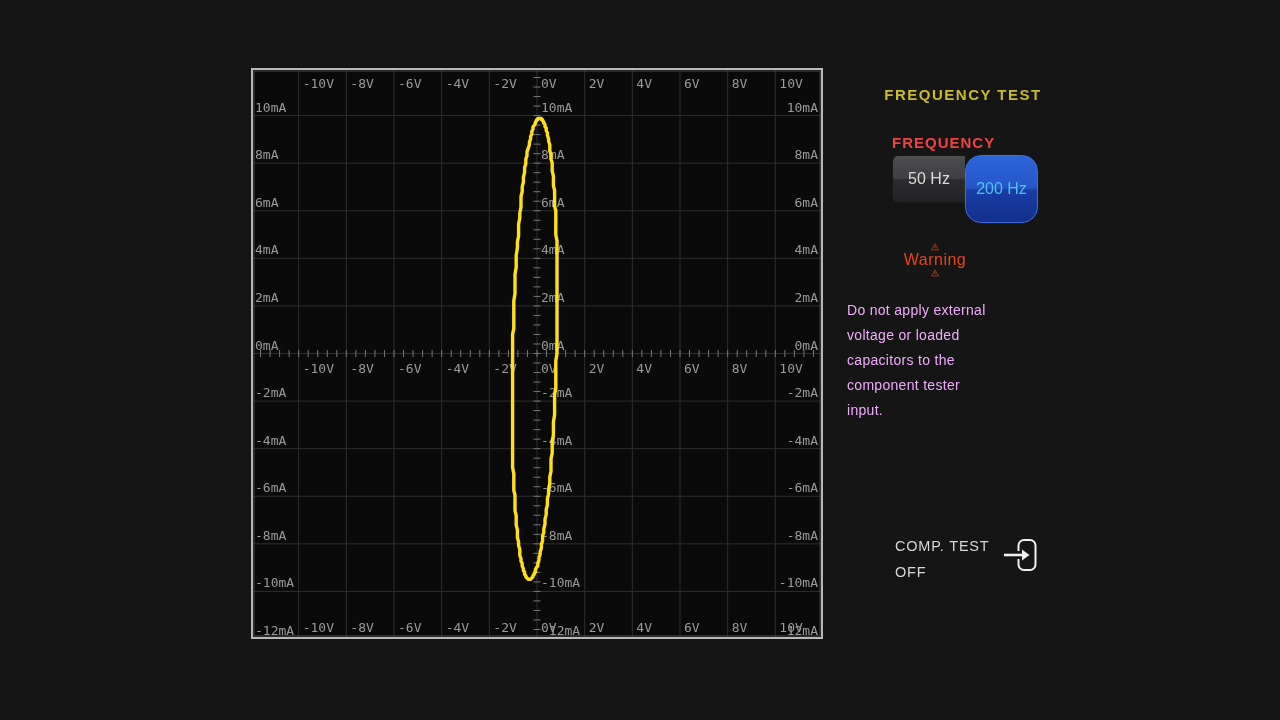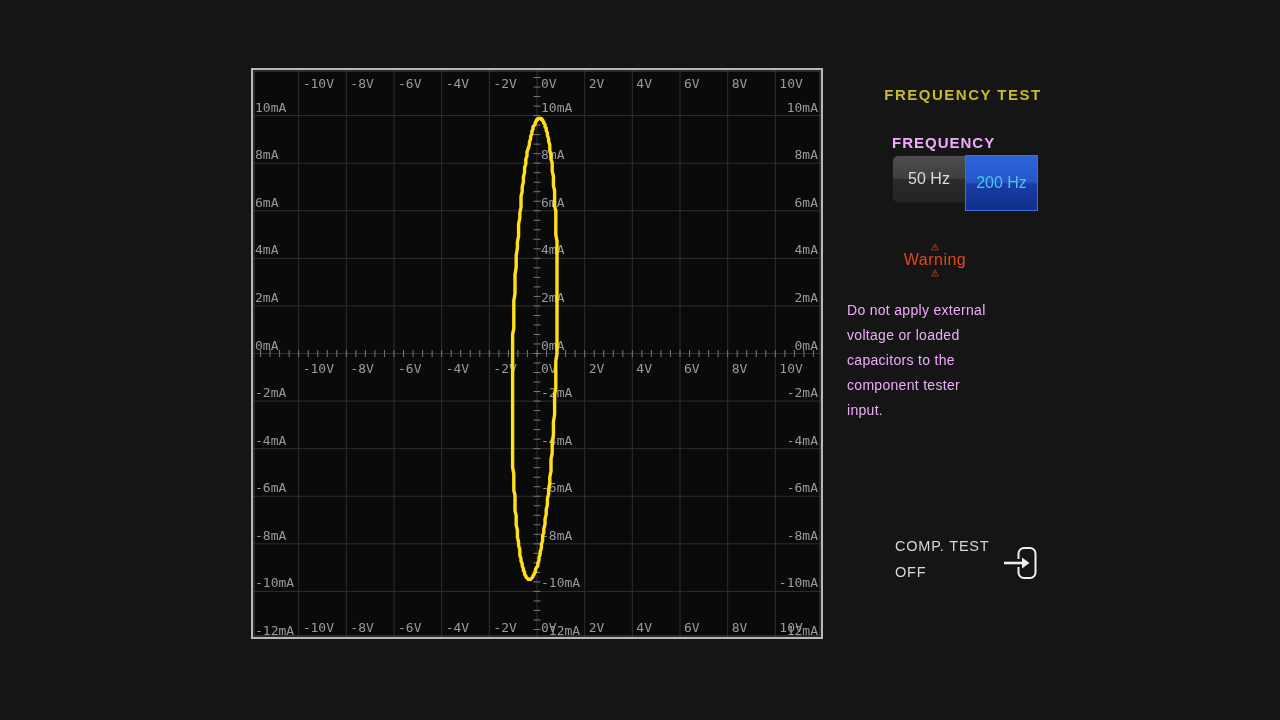--- a/index.html
+++ b/index.html
@@ -10,51 +10,51 @@
   
   #scope{position:absolute;left:251px;top:68px;width:572px;height:635px;}
   #scope svg{display:block;width:572px;height:571px;}
   
   .panel-title{
     position:absolute;left:843px;top:86px;width:240px;text-align:center;
     color:#c9ba2e;font-size:15px;letter-spacing:1.5px;font-weight:bold;
   }
   .freq-label{
     position:absolute;left:892px;top:134px;
-    color:#f0abfc;font-size:15px;letter-spacing:1px;font-weight:bold;
+    color:#ef4444;font-size:15px;letter-spacing:1px;font-weight:bold;
   }
   .freq-buttons{
     position:absolute;left:892px;top:155px;width:146px;height:52px;
     display:flex;align-items:flex-start;
   }
   .freq-btn{
     width:73px;height:48px;display:flex;align-items:center;justify-content:center;
     font-family:"Liberation Sans",sans-serif;font-size:16px;border:none;cursor:pointer;
   }
   .freq-btn.unselected{
     background:linear-gradient(180deg,#4d4d50 0%,#3f3f42 48%,#2b2b2e 52%,#232326 100%);
     color:#dcdcdc;border-radius:6px 0 0 6px;border:1px solid #1a1a1c;border-right:none;
   }
   .freq-btn.selected{
-    height:56px;border-radius:0;
+    height:68px;border-radius:16px;
     background:linear-gradient(180deg,#2f64d9 0%,#2456c8 48%,#183da6 52%,#122f8a 100%);
     color:#4ac4ec;border:1px solid #3a6fe0;
   }
   .warning-row{
     position:absolute;left:851px;top:243px;width:168px;height:34px;
     display:flex;align-items:center;justify-content:space-between;flex-direction:column;
   }
   .warning-word{color:#e2471d;font-size:16px;letter-spacing:0.5px;}
   .warning-text{
     position:absolute;left:847px;top:298px;width:210px;
     color:#f0abfc;font-size:14px;line-height:25px;letter-spacing:0.3px;
     white-space:pre-line;
   }
   .comp-test{
-    position:absolute;left:895px;top:533px;display:flex;align-items:flex-end;gap:14px;
+    position:absolute;left:895px;top:533px;display:flex;align-items:flex-start;gap:14px;
   }
   .comp-test-label{
     color:#d6d6d6;font-size:14.5px;line-height:26px;letter-spacing:0.8px;
     white-space:pre-line;
   }
 </style>
 </head>
 <body>
 
 <div id="screen">

